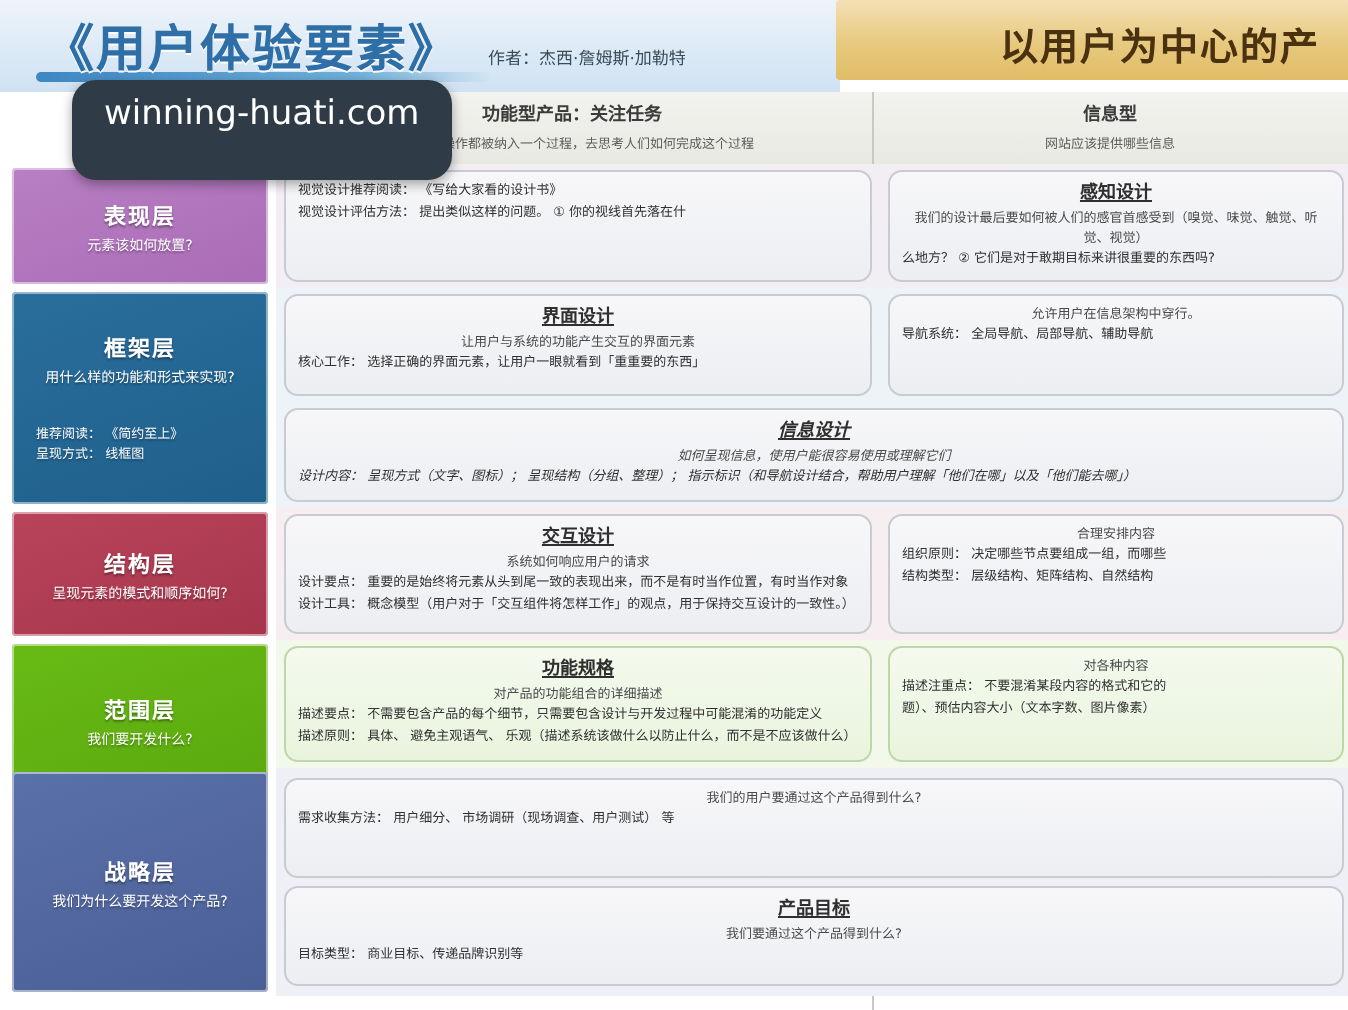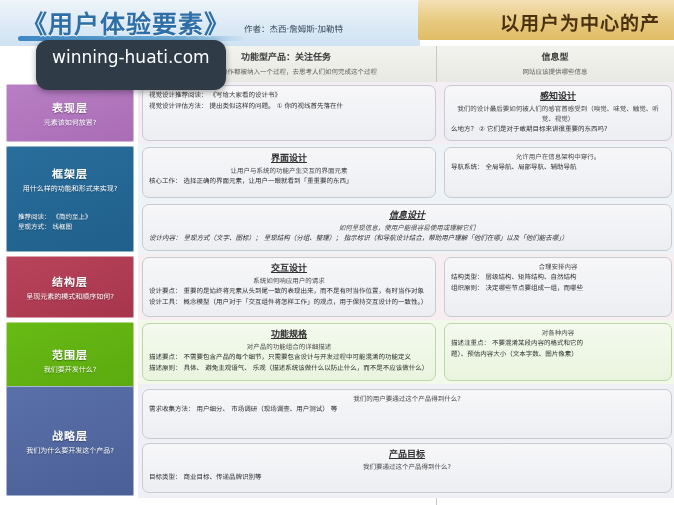--- a/index.html
+++ b/index.html
@@ -318,22 +318,22 @@
             <div class="card">
               <div class="card-title">交互设计</div>
               <div class="card-sub">系统如何响应用户的请求</div>
               <div class="card-line">设计要点： 重要的是始终将元素从头到尾一致的表现出来，而不是有时当作位置，有时当作对象</div>
               <div class="card-line">设计工具： 概念模型（用户对于「交互组件将怎样工作」的观点，用于保持交互设计的一致性。）</div>
             </div>
           </div>
           <div class="cell right">
             <div class="card">
               <div class="card-sub">合理安排内容</div>
+              <div class="card-line">组织原则： 决定哪些节点要组成一组，而哪些</div>
               <div class="card-line">结构类型： 层级结构、矩阵结构、自然结构</div>
-              <div class="card-line">组织原则： 决定哪些节点要组成一组，而哪些</div>
             </div>
           </div>
         </div>
       </div>
       <div class="row" style="height: 64px;">
         <div class="layer-chip" style="background: linear-gradient(160deg, rgb(104, 187, 20) 0%, rgb(90, 168, 15) 100%); height: 76px;">
           <div class="layer-name">范围层</div>
           <div class="layer-q">我们要开发什么?</div>
         </div>
         <div class="row-body" style="background: rgb(242, 248, 234);">

